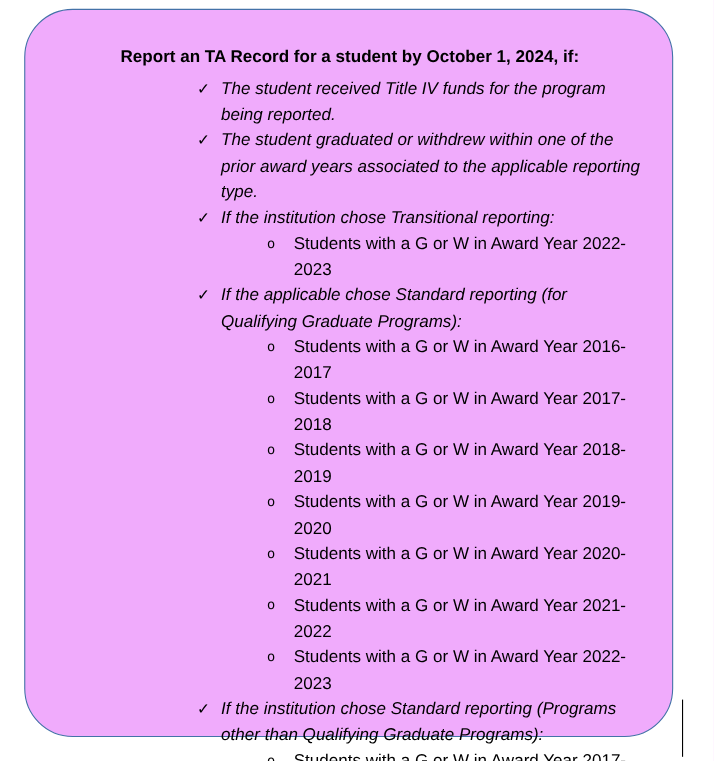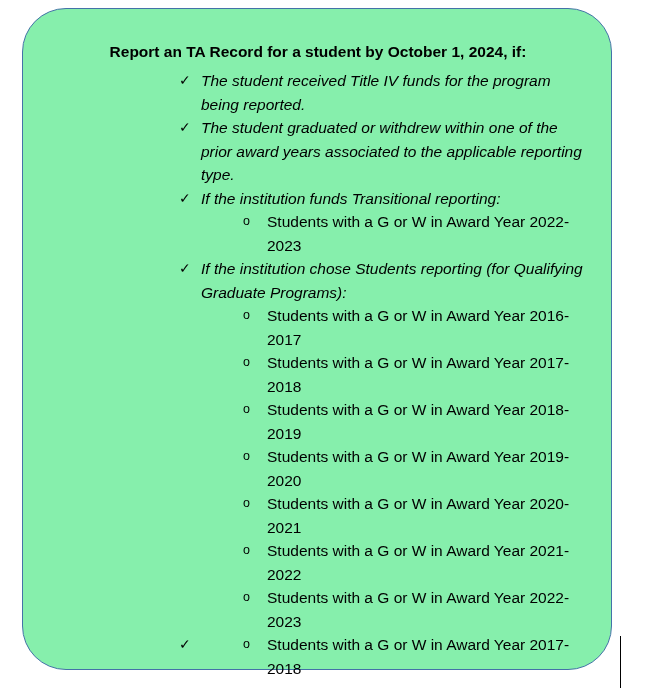--- a/index.html
+++ b/index.html
@@ -18,21 +18,21 @@
 
   .callout-box {
     position: absolute;
     left: 22px;
     top: 8px;
     width: 590px;
     height: 662px;
     border: 1px solid #4472a8;
     border-radius: 44px;
     box-sizing: border-box;
-    background: #86efac;
+    background: #f0abfc;
   }
 
   .right-rule {
     position: absolute;
     left: 620px;
     top: 636px;
     width: 1px;
     height: 52px;
     background: #000000;
   }
@@ -114,40 +114,41 @@
         <li>
           <span class="marker">✓</span>
           <span class="text">The student received Title IV funds for the program being reported.</span>
         </li>
         <li>
           <span class="marker">✓</span>
           <span class="text">The student graduated or withdrew within one of the prior award years associated to the applicable reporting type.</span>
         </li>
         <li>
           <span class="marker">✓</span>
-          <span class="text">If the institution funds Transitional reporting:</span>
+          <span class="text">If the institution chose Transitional reporting:</span>
           <ul class="level2">
             <li><span class="marker">o</span><span>Students with a G or W in Award Year 2022-2023</span></li>
           </ul>
         </li>
         <li>
           <span class="marker">✓</span>
-          <span class="text">If the institution chose Students reporting (for Qualifying Graduate Programs):</span>
+          <span class="text">If the applicable chose Standard reporting (for Qualifying Graduate Programs):</span>
           <ul class="level2">
             <li><span class="marker">o</span><span>Students with a G or W in Award Year 2016-2017</span></li>
             <li><span class="marker">o</span><span>Students with a G or W in Award Year 2017-2018</span></li>
             <li><span class="marker">o</span><span>Students with a G or W in Award Year 2018-2019</span></li>
             <li><span class="marker">o</span><span>Students with a G or W in Award Year 2019-2020</span></li>
             <li><span class="marker">o</span><span>Students with a G or W in Award Year 2020-2021</span></li>
             <li><span class="marker">o</span><span>Students with a G or W in Award Year 2021-2022</span></li>
             <li><span class="marker">o</span><span>Students with a G or W in Award Year 2022-2023</span></li>
           </ul>
         </li>
         <li>
           <span class="marker">✓</span>
+          <span class="text">If the institution chose Standard reporting (Programs other than Qualifying Graduate Programs):</span>
           <ul class="level2">
             <li><span class="marker">o</span><span>Students with a G or W in Award Year 2017-2018</span></li>
           </ul>
         </li>
       </ul>
   </div>
 </div>
 
 <div class="right-rule"></div>
 

